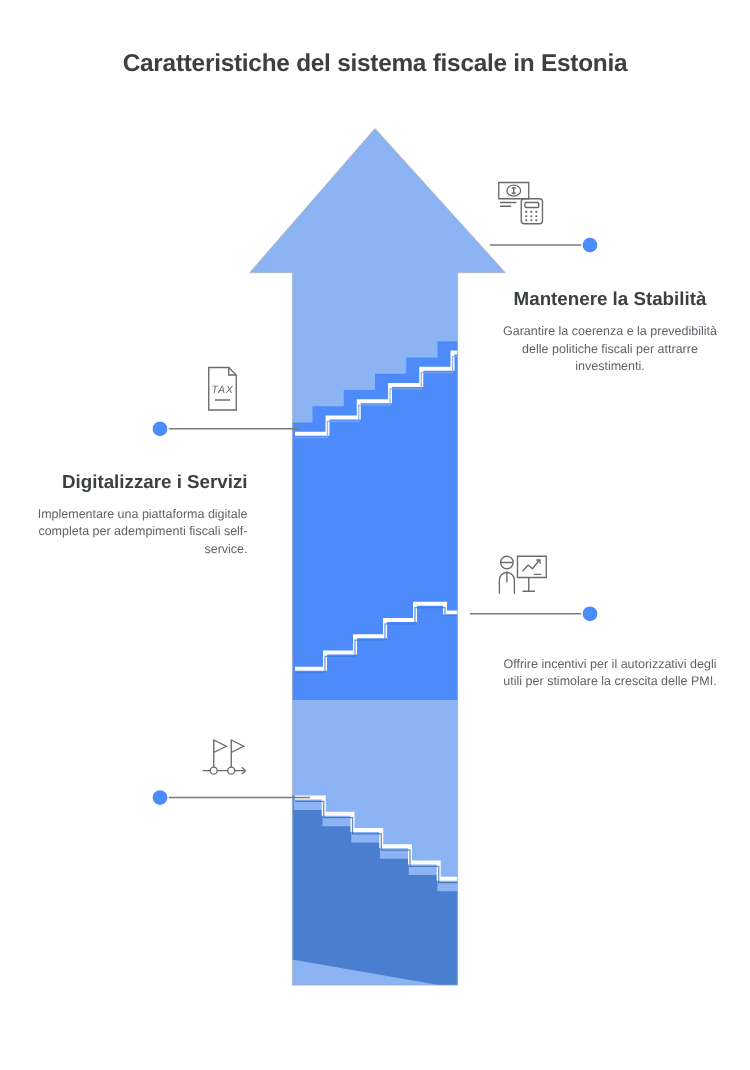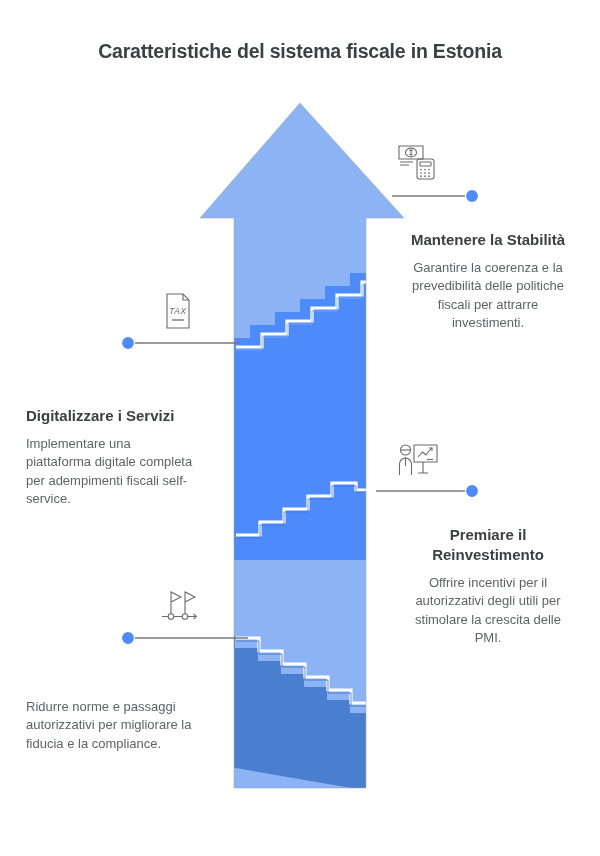--- a/index.html
+++ b/index.html
@@ -41,26 +41,26 @@
     width: 172px;
   }
   .callout .c-title {
     font-size: 15px;
     font-weight: bold;
     color: #3c4043;
     line-height: 1.32;
     margin: 0 0 9px 0;
   }
   .callout .c-body {
-    font-size: 13px;
+    font-size: 10px;
     color: #5f6368;
     line-height: 1.42;
     margin: 0;
   }
-  .callout.align-right { text-align: left; margin-top: 30px; }
+  .callout.align-right { text-align: right; }
   .callout.align-left  { text-align: center;  }
 
   .icon-box {
     position: absolute;
     width: 46px;
     height: 40px;
   }
   .icon-box svg { display: block; width: 100%; height: 100%; }
 
   
@@ -222,19 +222,17 @@
   <p class="c-title">Mantenere la Stabilità</p>
   <p class="c-body">Garantire la coerenza e la prevedibilità delle politiche fiscali per attrarre investimenti.</p>
 </div>
 
 <div class="callout align-right" id="callout-digitalizzare">
   <p class="c-title">Digitalizzare i Servizi</p>
   <p class="c-body">Implementare una piattaforma digitale completa per adempimenti fiscali self-service.</p>
 </div>
 
 <div class="callout align-left" id="callout-reinvestimento">
-  <p class="c-title">Premiare il Reinvestimento</p>
   <p class="c-body">Offrire incentivi per il autorizzativi degli utili per stimolare la crescita delle PMI.</p>
 </div>
 
 <div class="callout align-right" id="callout-semplificare">
-  <p class="c-body">Ridurre norme e passaggi autorizzativi per migliorare la fiducia e la compliance.</p>
 </div>
 
 </body></html>

